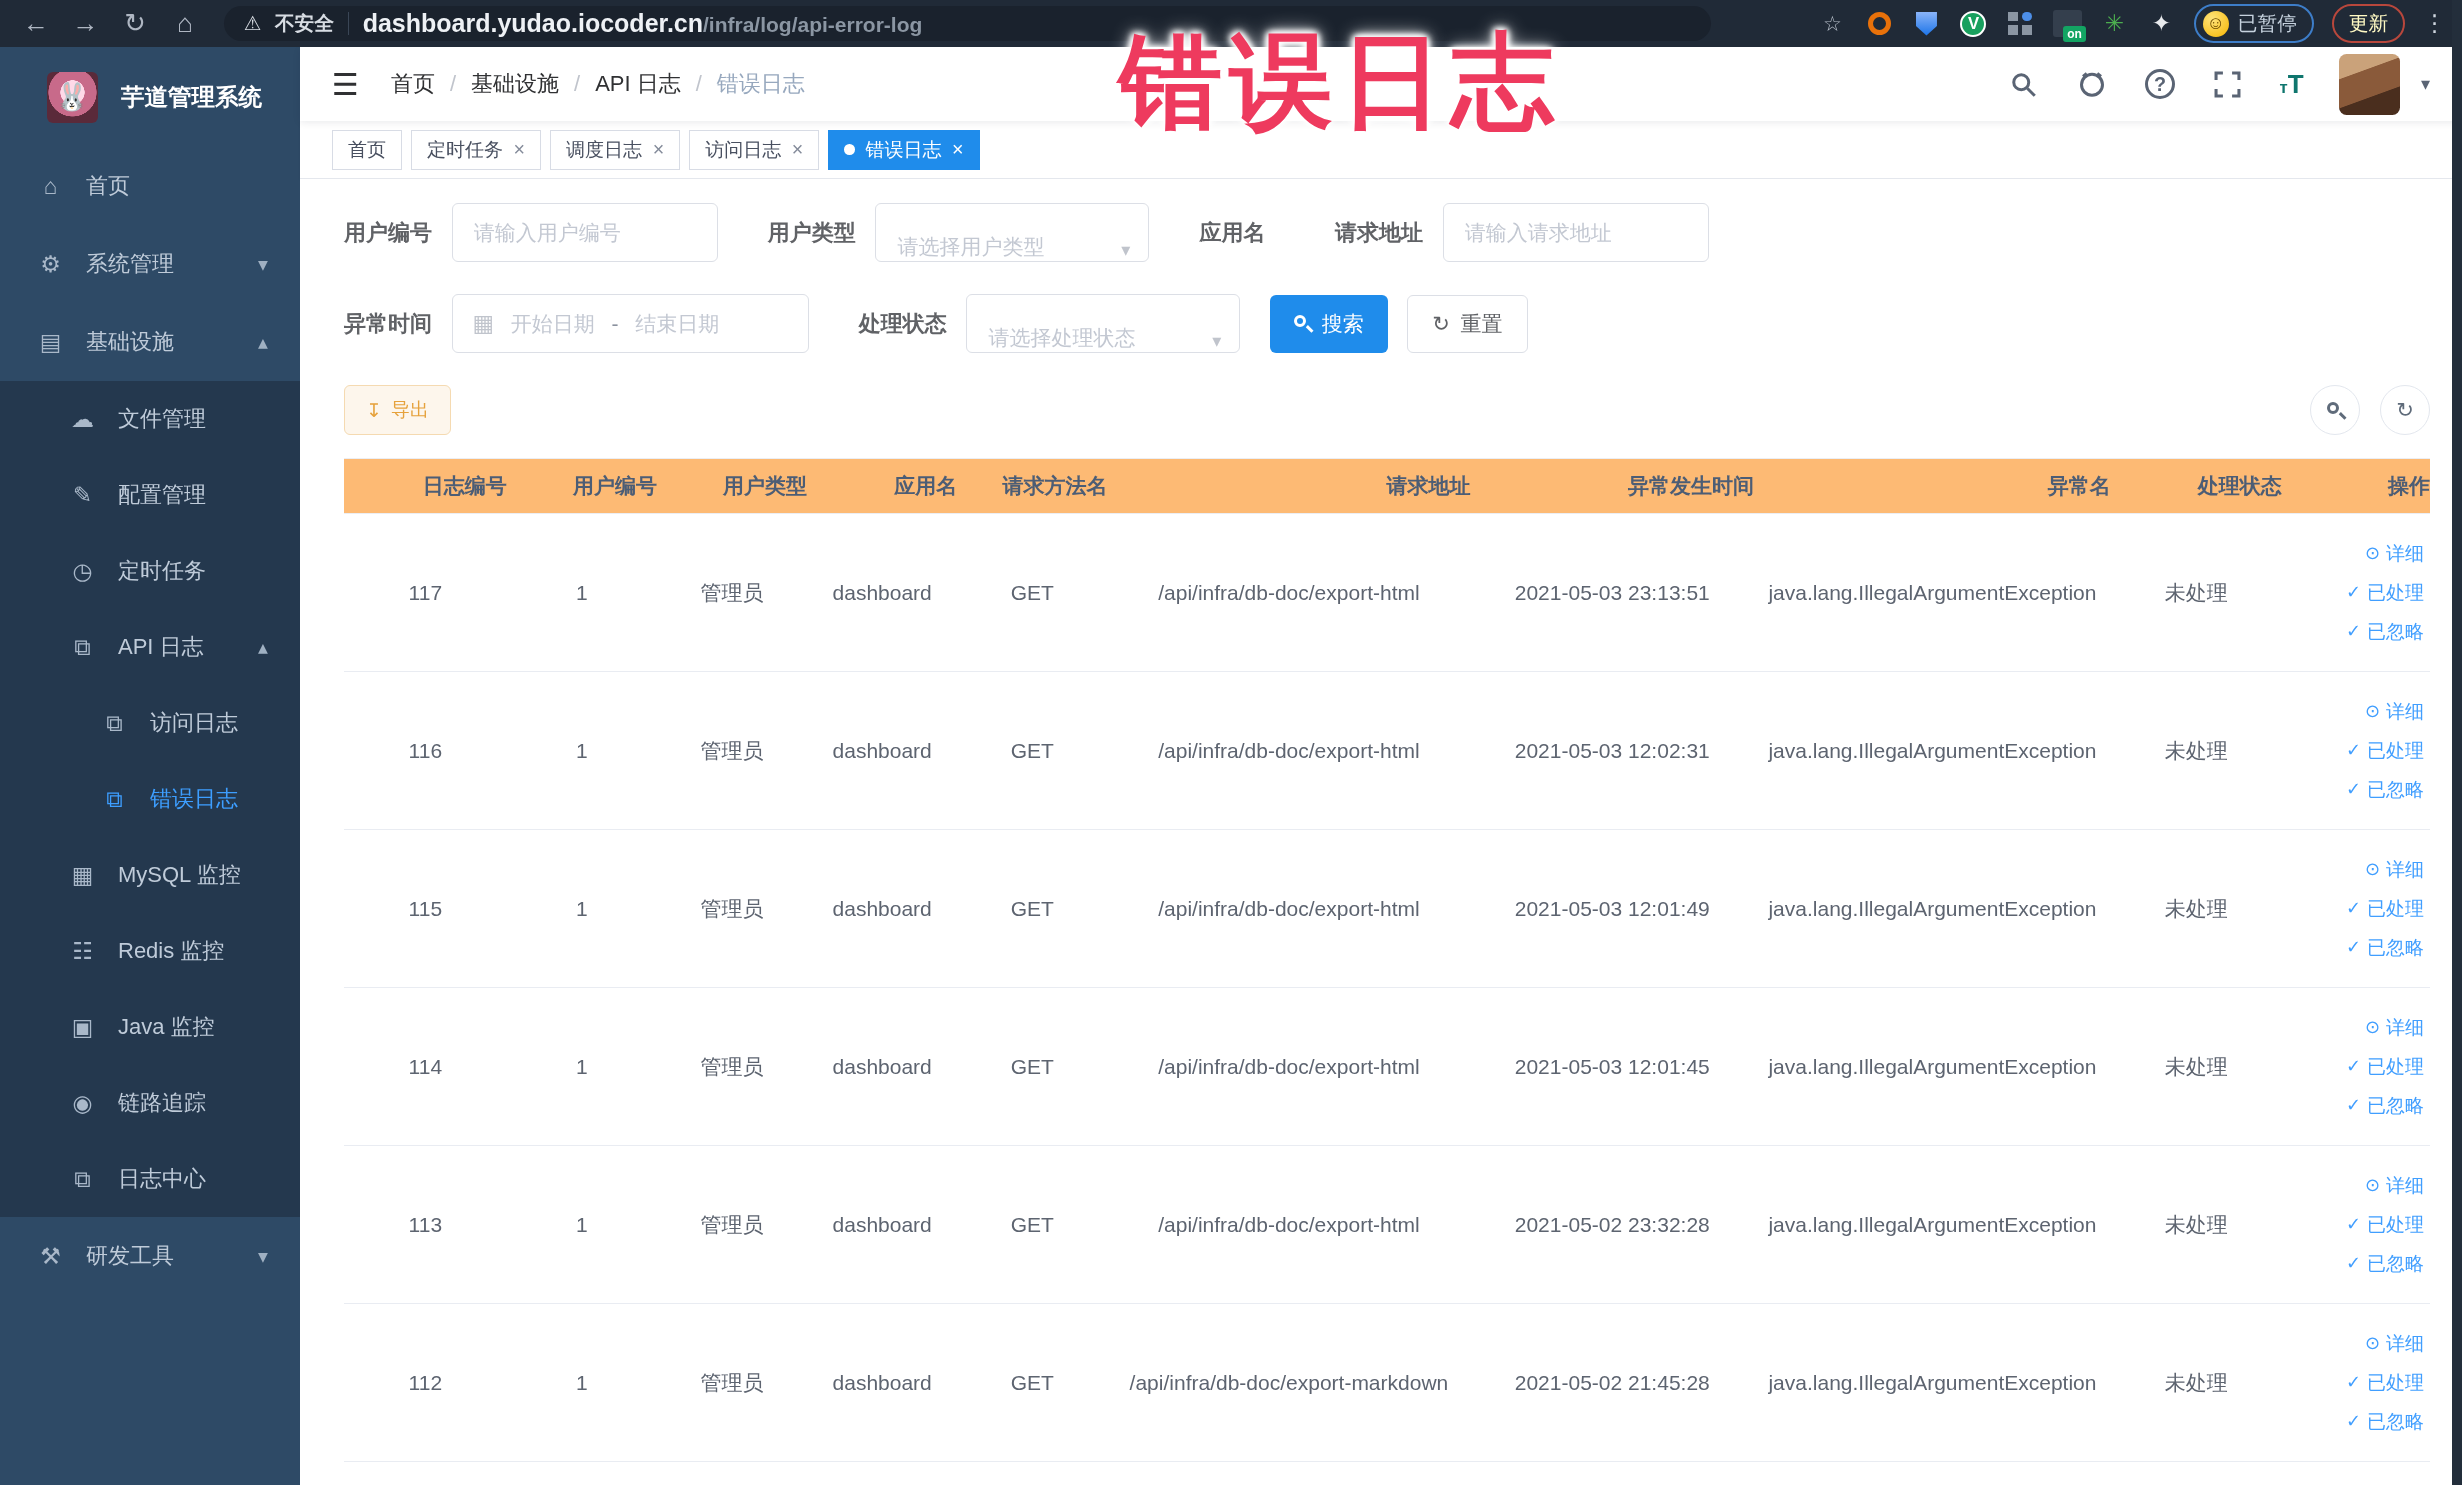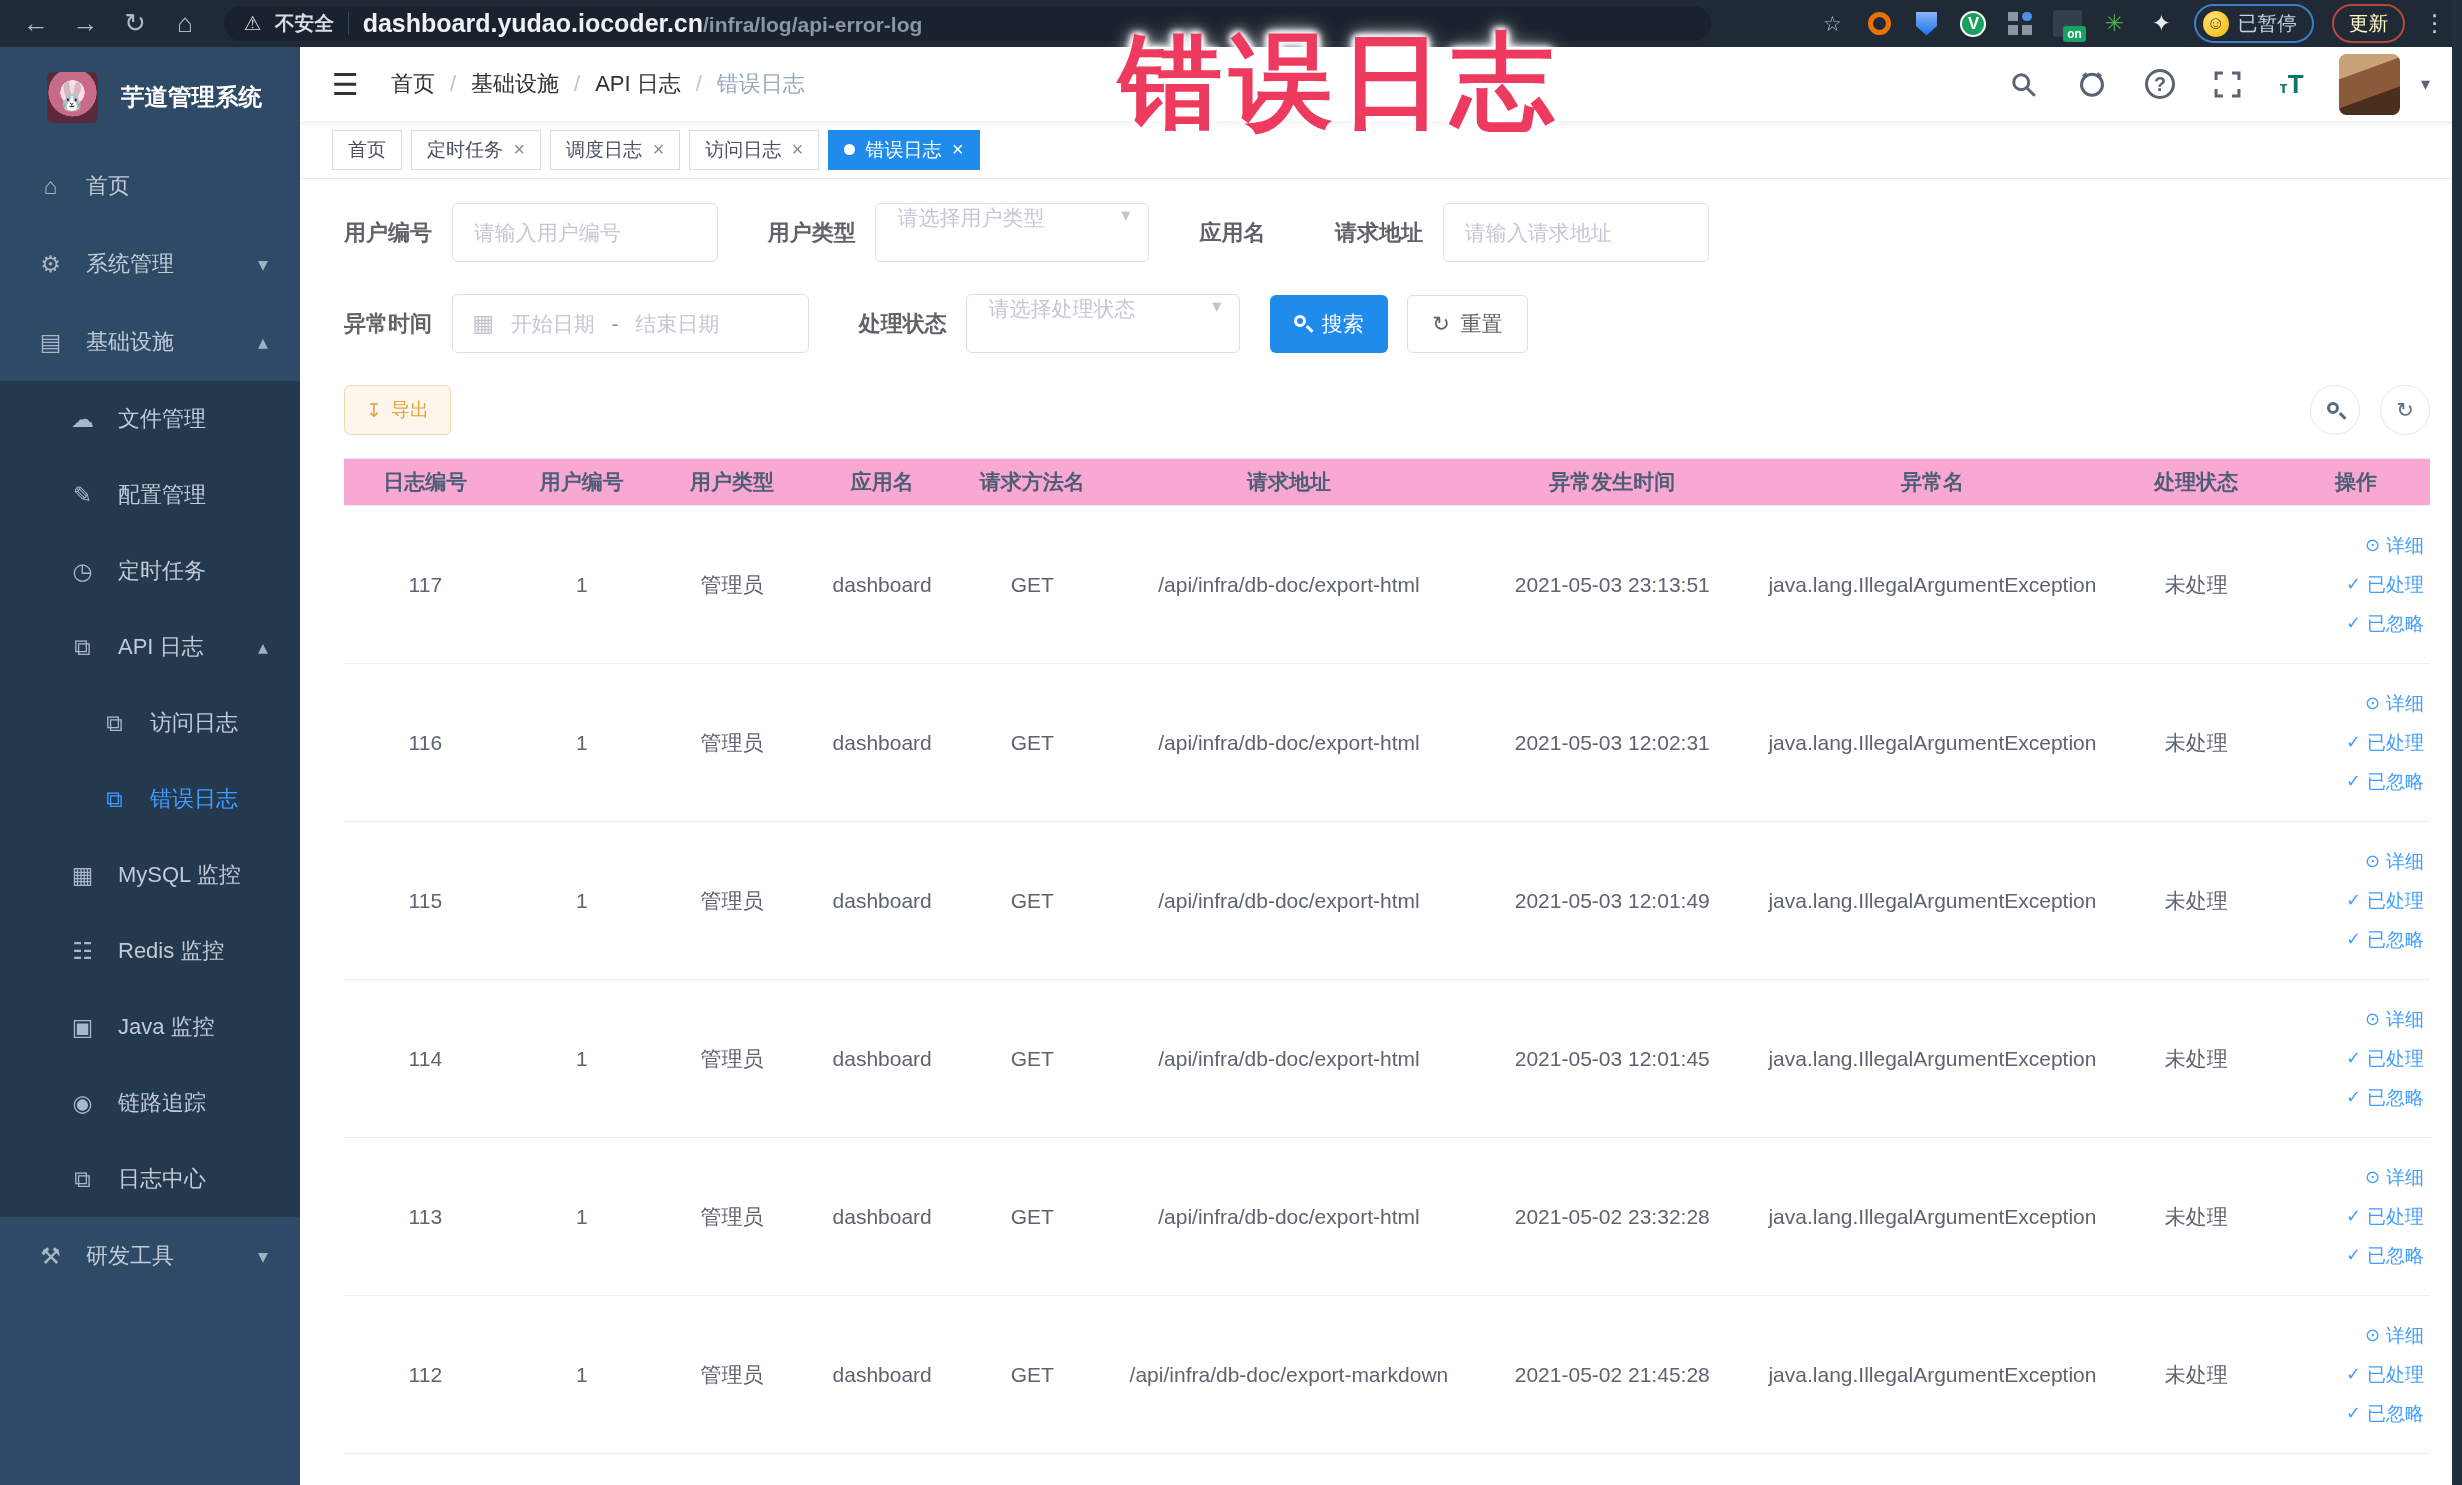--- a/index.html
+++ b/index.html
@@ -72,40 +72,40 @@
   .tag.active { background:#1f8ceb; border-color:#1f8ceb; color:#fff; }
   .tag.active .x { color:#fff; }
   .dot { width:10.6px; height:10.6px; border-radius:50%; background:#fff; }
 
   
   .content { flex:1; padding:24px 32px 0 44px; position:relative; background:#fff; }
   .frow { display:flex; align-items:center; margin-bottom:32px; }
   .f-label { font-size:22px; font-weight:bold; color:#606266; margin-right:19.7px; white-space:nowrap; }
   .f-input { height:59px; border:1.5px solid #dcdfe6; border-radius:6px; padding:0 21px; font-size:21px; color:#606266; width:266px; outline:none; }
   .f-input::placeholder { color:#c3c8d2; }
-  .f-select { height:59px; border:1.5px solid #dcdfe6; border-radius:6px; padding:0 18px 0 21px; font-size:21px; color:#c3c8d2; width:274px; display:flex; align-items:flex-start; justify-content:space-between; background:#fff; cursor:pointer; }
+  .f-select { height:59px; border:1.5px solid #dcdfe6; border-radius:6px; padding:0 18px 0 21px; font-size:21px; color:#c3c8d2; width:274px; display:flex; align-items:flex-end; justify-content:space-between; background:#fff; cursor:pointer; }
   .f-select .car { font-size:18px; color:#c0c4cc; }
   .f-gap { width:50px; }
   .daterange { height:59px; border:1.5px solid #dcdfe6; border-radius:6px; padding:0 19.7px; font-size:21px; color:#c3c8d2; width:357px; display:flex; align-items:center; gap:16.7px; background:#fff; }
   .daterange .cal { color:#c0c4cc; font-size:23px; }
   .daterange .dsep { color:#8a919e; }
   .btn { height:58px; border-radius:6px; font-size:21px; display:flex; align-items:center; gap:10.6px; padding:0 24px; cursor:pointer; border:none; white-space:nowrap; }
   .btn-primary { background:#1f8ceb; color:#fff; }
   .btn-plain { background:#fff; border:1.5px solid #dcdfe6; color:#606266; }
   .btn-export { height:50px; background:#fdf6ec; border:1.5px solid #f5dab1; color:#e6a23c; font-size:19px; padding:0 21px; border-radius:6px; display:flex; align-items:center; gap:9px; cursor:pointer; }
   .mag { width:16.7px; height:16.7px; position:relative; display:inline-block; }
   .mag i { position:absolute; width:12px; height:12px; border:3px solid currentColor; border-radius:50%; left:0; top:0; }
   .mag b { position:absolute; width:3px; height:7.6px; background:currentColor; transform:rotate(-45deg); right:0; bottom:-0.8px; }
   .toolbar { display:flex; align-items:center; margin-bottom:23px; }
   .round-btns { margin-left:auto; display:flex; gap:19.7px; }
   .round-btn { width:50px; height:50px; border-radius:50%; border:1.5px solid #e3e7ee; background:#fff; color:#5f6b7a; display:flex; align-items:center; justify-content:center; font-size:21px; cursor:pointer; }
 
   
   table { width:100%; border-collapse:collapse; table-layout:fixed; }
-  thead th { background:#f9a8d4; color:#4c5d75; font-size:21px; font-weight:bold; height:47px; border-top:0.8px solid #eceef3; border-bottom:0.8px solid #eceef3; text-align:center; }
+  thead th { background:#fdba74; color:#4c5d75; font-size:21px; font-weight:bold; height:55px; border-top:0.8px solid #eceef3; border-bottom:0.8px solid #eceef3; text-align:right; }
   tbody td { height:158px; border-bottom:0.8px solid #e9ecf2; text-align:center; font-size:21px; color:#5d6470; vertical-align:middle; word-break:break-all; }
   td.actions { text-align:right; padding-right:6px; }
   .action { display:flex; justify-content:flex-end; align-items:center; gap:6px; color:#409eff; font-size:19px; line-height:39px; cursor:pointer; white-space:nowrap; }
   .aicon { font-size:18px; }
 
   
   .overlay-text { position:absolute; left:1119px; top:13.6px; font-size:103px; font-weight:bold; color:#ee3a5e; letter-spacing:7.6px; z-index:60;
     text-shadow:0 0 6px #fff,0 0 12px #fff,0 0 19.7px #fff,1.5px 1.5px 7.6px #fff,-1.5px -1.5px 7.6px #fff; white-space:nowrap; }
   .scroll-strip { position:absolute; right:0; top:0; width:9.8px; height:1486px; background:#232e3b; z-index:70; }
 </style>

